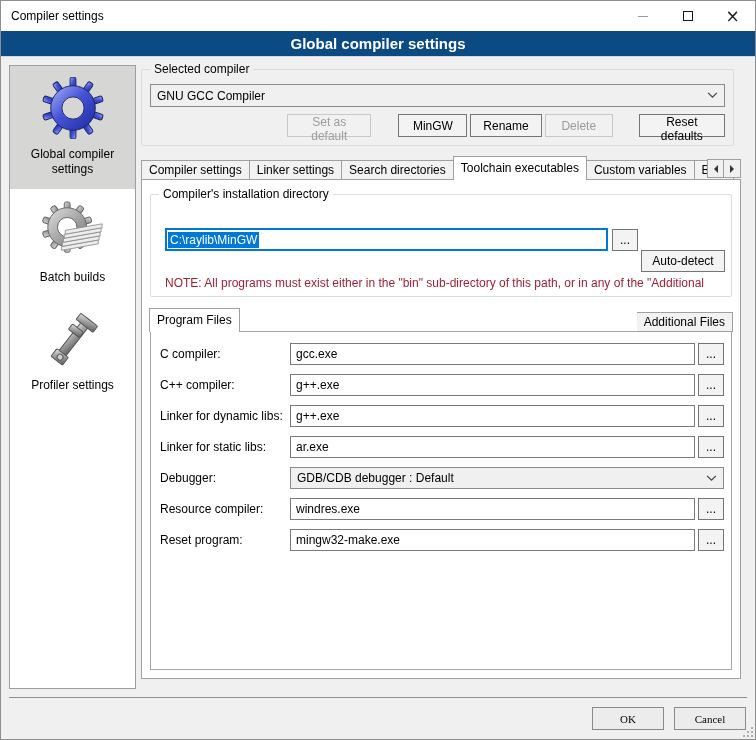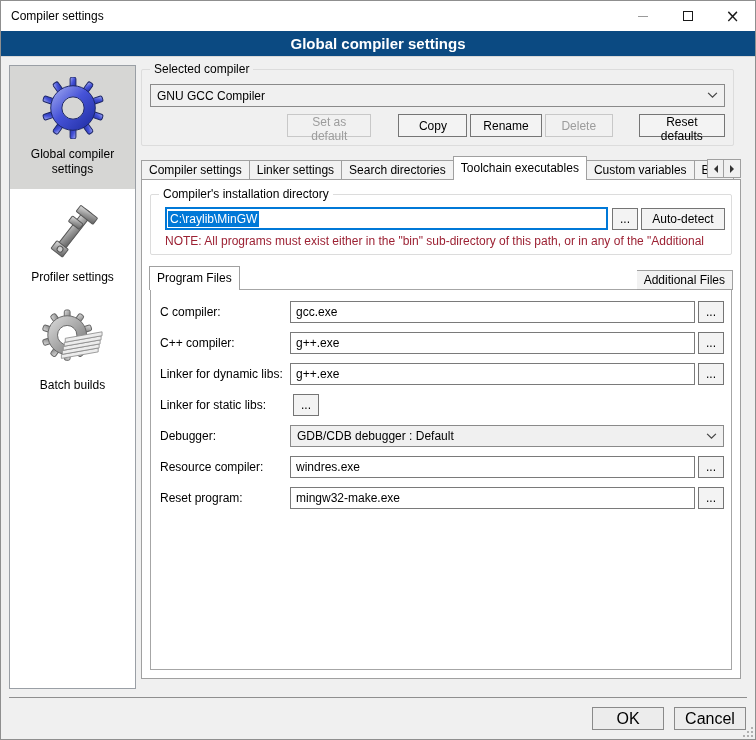--- a/index.html
+++ b/index.html
@@ -82,42 +82,42 @@
              position:relative; z-index:2; padding:12px 7px 0 7px; display:flex; flex-direction:column; }
 
   .group2 { margin:2px 1px 0 1px; padding:12px 6px 6px 14px; }
   .dirrow { display:flex; align-items:center; }
   .selinput { flex:1; height:23px; border:2px solid #0078d7; background:#fff;
               display:flex; align-items:center; padding:0 1px; overflow:hidden; cursor:text; }
   .selinput .sel { background:#0078d7; color:#fff; padding:1px 2px; white-space:nowrap; }
   .mini-btn { width:26px; height:22px; margin-left:4px; border:1px solid #757575; background:#f3f3f3;
               font-size:12px; cursor:default; }
   .auto-btn { width:84px; height:22px; margin-left:3px; border:1px solid #757575; background:#f3f3f3;
-              font-size:12px; cursor:default; }
+              font-size:12px; cursor:default;margin-top:43px; }
   .note { margin-top:4px; color:#9c2133; white-space:nowrap; overflow:hidden; font-size:12px; }
 
   
   .substrip { display:flex; align-items:flex-end; margin:12px 0 0 1px; height:23px; position:relative; z-index:3;justify-content:space-between;}
   .subpage  { flex:1; margin:-1px 1px 8px 1px; background:#fff; border:1px solid #a6a6a6;
               position:relative; z-index:2; padding:11px 7px 0 9px; }
 
   .frow { display:flex; align-items:center; margin-bottom:9px; }
   .frow .flabel { width:130px; flex:0 0 130px; }
   .tinput { flex:1; height:22px; border:1px solid #7a7a7a; background:#fff; font-size:12px;
             font-family:"Liberation Sans", sans-serif; padding:0 5px; }
   .fcombo { flex:1; height:22px; background:#f0f0f0; border:1px solid #8a8a8a;
             display:flex; align-items:center; padding:0 6px; cursor:default; }
   .fcombo .val { flex:1; }
   .frow .mini-btn { margin-left:3px; }
 
   
   .divider { position:absolute; left:8px; right:8px; bottom:41px; border-top:1px solid #8f8f8f; }
   .footer { position:absolute; right:9px; bottom:9px; display:flex; gap:10px; }
   .f-btn { width:72px; height:23px; border:1px solid #8a8a8a; background:#ececec;
-           font-size:16px; font-family:Liberation Sans, sans-serif; cursor:default; }
+           font-size:11px; font-family:Liberation Serif, serif; cursor:default; }
   .grip { position:absolute; right:2px; bottom:2px; width:10px; height:10px; }
   .grip i { position:absolute; width:2px; height:2px; background:#b0b0b0; }
   .grip i:nth-child(1){ right:0; bottom:0; }
   .grip i:nth-child(2){ right:4px; bottom:0; }
   .grip i:nth-child(3){ right:0; bottom:4px; }
   .grip i:nth-child(4){ right:8px; bottom:0; }
   .grip i:nth-child(5){ right:4px; bottom:4px; }
   .grip i:nth-child(6){ right:0; bottom:8px; }
 </style>
 </head>
@@ -163,42 +163,20 @@
               <rect x="29" y="0" width="6" height="12" rx="2" transform="rotate(216,32,32)"></rect>
               <rect x="29" y="0" width="6" height="12" rx="2" transform="rotate(252,32,32)"></rect>
               <rect x="29" y="0" width="6" height="12" rx="2" transform="rotate(288,32,32)"></rect>
               <rect x="29" y="0" width="6" height="12" rx="2" transform="rotate(324,32,32)"></rect>
               <circle cx="32" cy="32" r="23"></circle>
             </g>
             <circle cx="32" cy="32" r="11.5" fill="#d6d6d4" stroke="#1b2566"></circle>
           </svg>
         </span>
         <span class="lbl">Global compiler settings</span>
-      </div>
-
-      <div class="side-item">
-        <span class="icon">
-          <svg width="62" height="62" viewBox="0 0 64 64">
-            <defs>
-              <linearGradient id="gGrayA" x1="0" y1="0" x2="1" y2="1">
-                <stop offset="0" stop-color="#e2e2e2"></stop>
-                  <stop offset="0.5" stop-color="#9a9a9a"></stop>
-                  <stop offset="1" stop-color="#5f5f5f"></stop>
-              </linearGradient>
-            </defs>
-            <g transform="rotate(38 32 32)" stroke="#555" stroke-width="1" fill="url(#gGrayA)">
-              <rect x="28" y="6" width="9" height="46" rx="1"></rect>
-              <rect x="22" y="6" width="22" height="8" rx="1"></rect>
-              <rect x="22" y="20" width="14" height="7" rx="1"></rect>
-              <rect x="25" y="50" width="15" height="10" rx="1"></rect>
-              <circle cx="33" cy="55" r="3" fill="#cfcfcf"></circle>
-            </g>
-          </svg>
-        </span>
-        <span class="lbl">Profiler settings</span>
       </div>
 
       <div class="side-item">
         <span class="icon">
           <svg width="62" height="62" viewBox="0 0 64 64">
             <defs>
               <linearGradient id="gGrayB" x1="0" y1="0" x2="1" y2="1">
                 <stop offset="0" stop-color="#dedede"></stop>
                   <stop offset="0.5" stop-color="#a8a8a8"></stop>
                   <stop offset="1" stop-color="#6e6e6e"></stop>
@@ -222,35 +200,57 @@
               <rect x="0" y="18" width="38" height="4"></rect>
               <rect x="1" y="14" width="38" height="4"></rect>
               <rect x="2" y="10" width="38" height="4"></rect>
               <rect x="3" y="6" width="38" height="4"></rect>
               <rect x="4" y="2" width="38" height="4"></rect>
             </g>
           </svg>
         </span>
         <span class="lbl">Batch builds</span>
       </div>
+
+      <div class="side-item">
+        <span class="icon">
+          <svg width="62" height="62" viewBox="0 0 64 64">
+            <defs>
+              <linearGradient id="gGrayA" x1="0" y1="0" x2="1" y2="1">
+                <stop offset="0" stop-color="#e2e2e2"></stop>
+                  <stop offset="0.5" stop-color="#9a9a9a"></stop>
+                  <stop offset="1" stop-color="#5f5f5f"></stop>
+              </linearGradient>
+            </defs>
+            <g transform="rotate(38 32 32)" stroke="#555" stroke-width="1" fill="url(#gGrayA)">
+              <rect x="28" y="6" width="9" height="46" rx="1"></rect>
+              <rect x="22" y="6" width="22" height="8" rx="1"></rect>
+              <rect x="22" y="20" width="14" height="7" rx="1"></rect>
+              <rect x="25" y="50" width="15" height="10" rx="1"></rect>
+              <circle cx="33" cy="55" r="3" fill="#cfcfcf"></circle>
+            </g>
+          </svg>
+        </span>
+        <span class="lbl">Profiler settings</span>
+      </div>
     </div>
 
     <div class="main">
 
       <div class="group group1">
         <span class="legend">Selected compiler</span>
         <div class="combo">
           <span class="val">GNU GCC Compiler</span>
           <svg class="chev" viewBox="0 0 12 8">
               <path d="M1,1 L6,6 L11,1" fill="none" stroke="#444" stroke-width="1.4"></path>
             </svg>
         </div>
         <div class="btnrow">
           <button class="btn disabled b-setdef">Set as default</button>
-          <button class="btn b-copy">Copy</button>
+          <button class="btn b-copy">MinGW</button>
           <button class="btn b-rename">Rename</button>
           <button class="btn disabled b-delete">Delete</button>
           <button class="btn b-reset">Reset defaults</button>
         </div>
       </div>
 
       <div class="tabstrip">
         <div class="tab">Compiler settings</div>
         <div class="tab">Linker settings</div>
         <div class="tab">Search directories</div>
@@ -301,20 +301,21 @@
           </div>
 
           <div class="frow">
             <span class="flabel">Linker for dynamic libs:</span>
             <input class="tinput" value="g++.exe" style="">
             <button class="mini-btn">...</button>
           </div>
 
           <div class="frow">
             <span class="flabel">Linker for static libs:</span>
+            <input class="tinput" value="ar.exe" style="">
             <button class="mini-btn">...</button>
           </div>
 
           <div class="frow">
             <span class="flabel">Debugger:</span>
             <div class="fcombo">
               <span class="val">GDB/CDB debugger : Default</span>
               <svg class="chev" viewBox="0 0 12 8">
                   <path d="M1,1 L6,6 L11,1" fill="none" stroke="#444" stroke-width="1.4"></path>
                 </svg>

